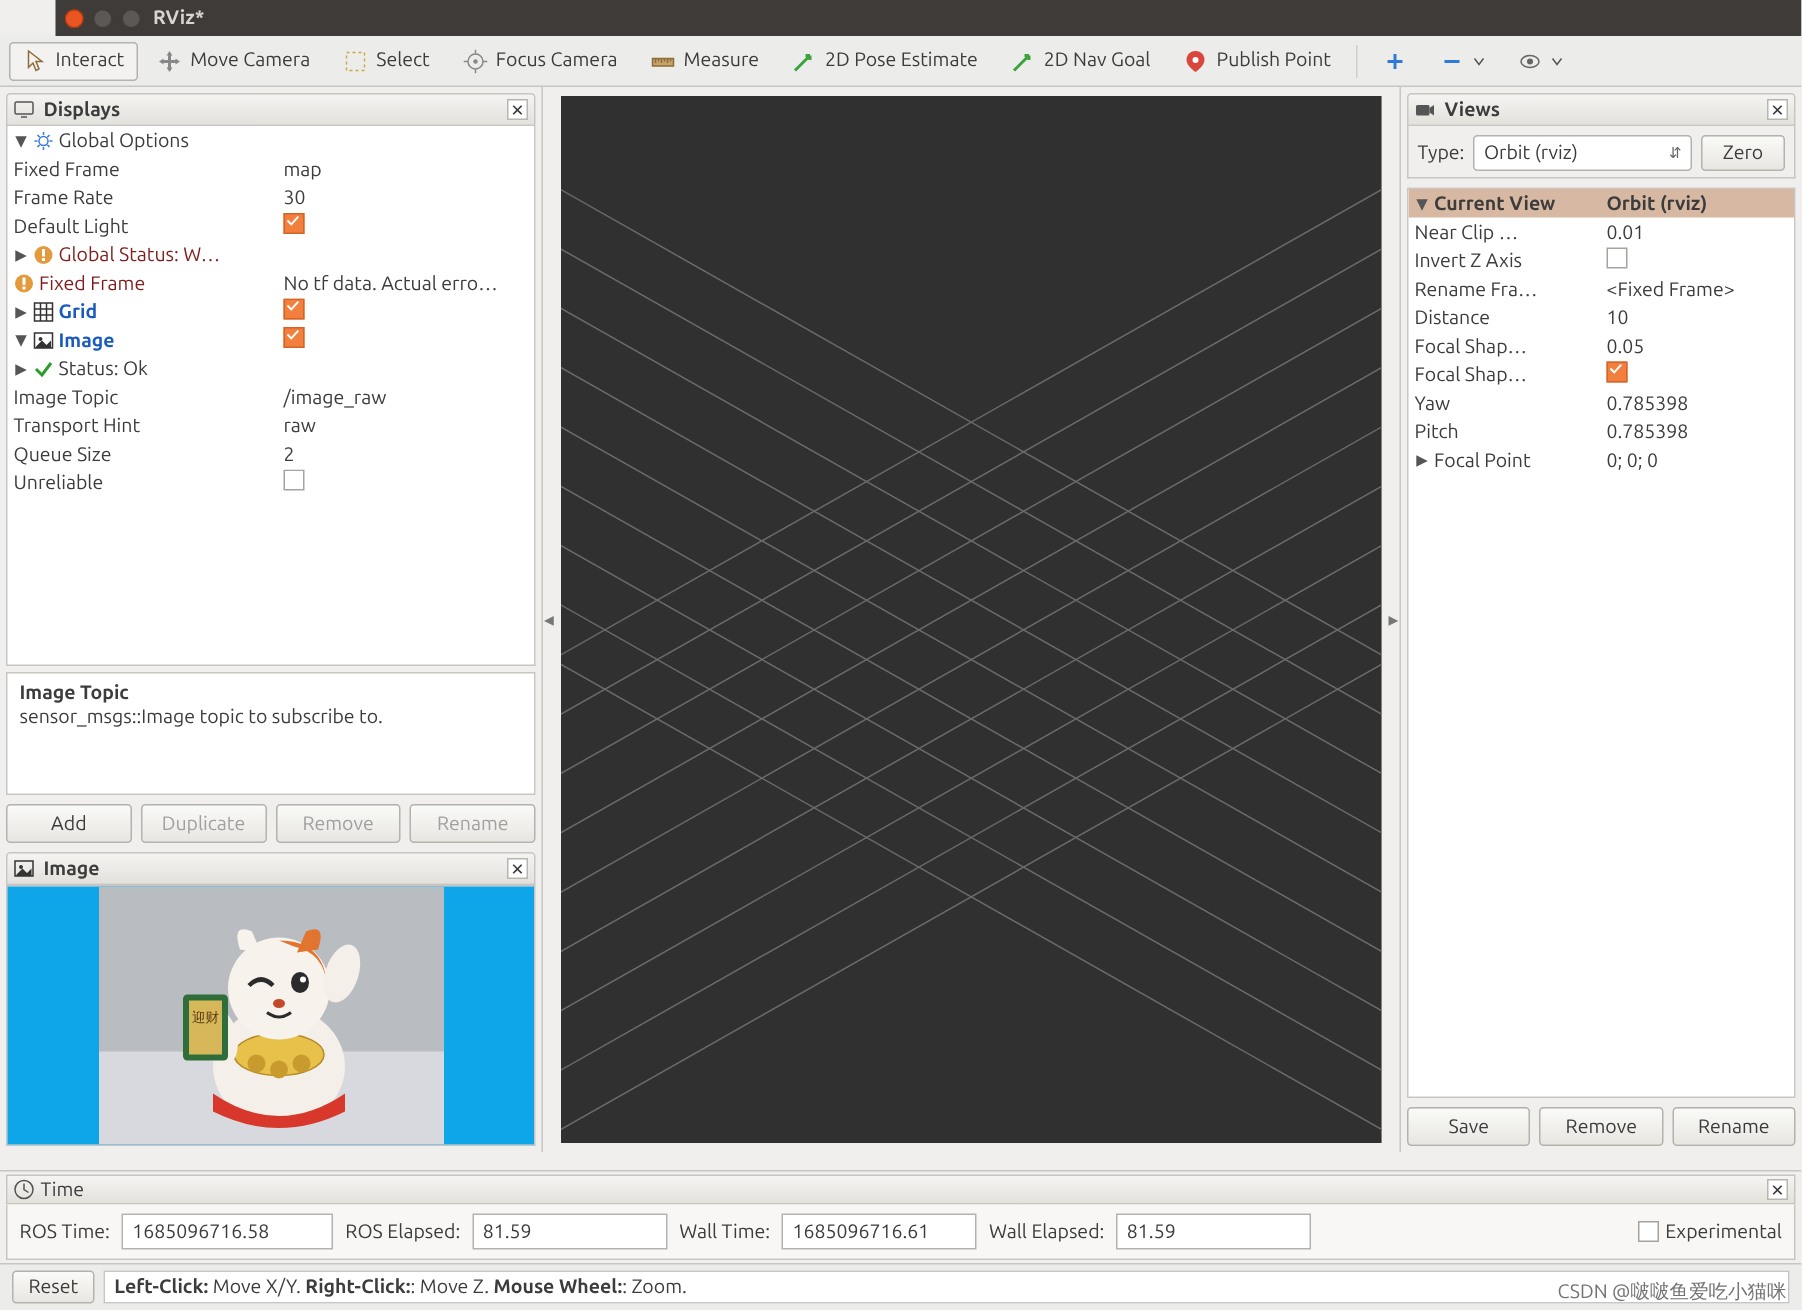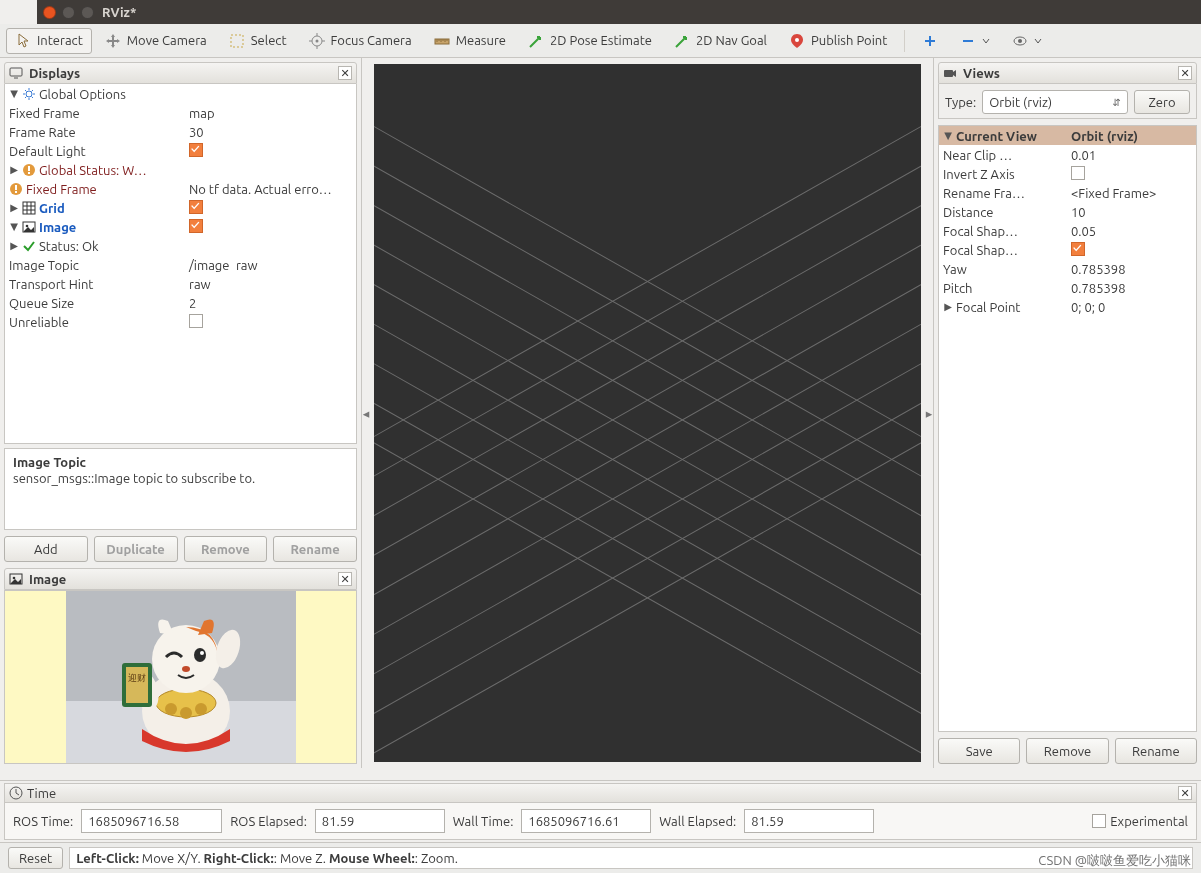--- a/index.html
+++ b/index.html
@@ -47,25 +47,25 @@
   .chk { width:14px; height:14px; border:1px solid #a6a39d; display:inline-block; position:relative; background:#fff; }
   .chk.checked { background:#f27f3d; border-color:#d1662a; }
   .chk.checked::after { content:"✓"; position:absolute; top:-2px; left:1px; color:#fff; font-size:12px; font-weight:bold; }
   .colorbox { width:12px; height:12px; background:#303030; border:1px solid #555; display:inline-block; margin-right:4px; vertical-align:-2px; }
 
   .help { height:82px; margin:4px; border:1px solid #c8c6c2; background:#fff; padding:6px 8px; }
   .help .ht { font-weight:bold; margin-bottom:2px; }
 
   .btnrow { display:flex; gap:6px; padding:2px 4px 4px; }
   .btn { flex:1; height:26px; border:1px solid #b4b2ad; border-radius:3px; background:linear-gradient(#fafaf8,#e8e6e1); display:flex; align-items:center; justify-content:center; cursor:pointer; }
-  .btn.disabled { color:#a0a0a0; cursor:default;font-weight:bold; }
+  .btn.disabled { color:#a0a0a0; cursor:default; }
 
   
   .image-panel { margin:4px; border:1px solid #c8c6c2; }
-  .image-body { height:172px; background:#fef9c3; display:flex; align-items:center; justify-content:center; overflow:hidden; position:relative; }
+  .image-body { height:172px; background:#0ea5e9; display:flex; align-items:center; justify-content:center; overflow:hidden; position:relative; }
 
   
   .view3d { flex:1; margin:6px 4px; background:#303030; position:relative; overflow:hidden; }
   .view3d svg { position:absolute; inset:0; width:100%; height:100%; }
   .vhandle { width:8px; display:flex; align-items:center; justify-content:center; color:#777; cursor:pointer; }
 
   
   .views-body { margin:0 4px; border:1px solid #c8c6c2; border-top:none; padding:6px 6px 4px; }
   .typerow { display:flex; align-items:center; gap:6px; }
   .select { flex:1; height:24px; border:1px solid #b4b2ad; border-radius:3px; background:#fff; display:flex; align-items:center; padding:0 6px; justify-content:space-between; cursor:pointer; }

